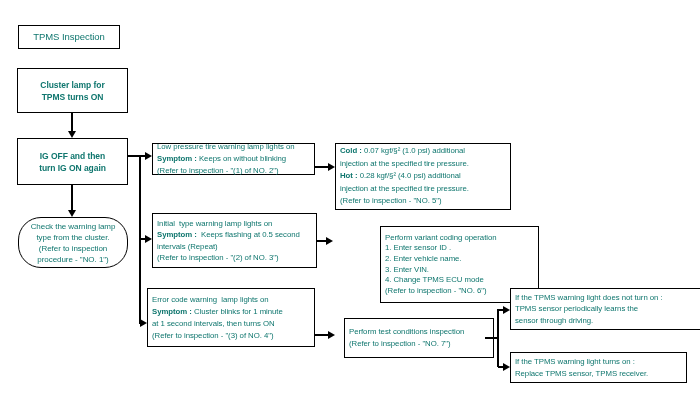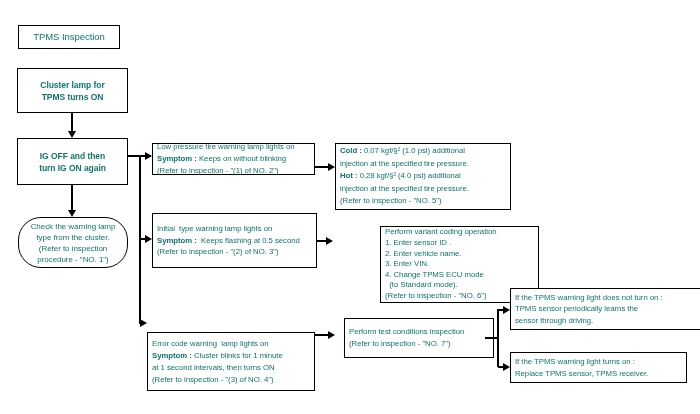--- a/index.html
+++ b/index.html
@@ -70,34 +70,34 @@
     <div class="ln"><b>Cold :</b><span> 0.07 kgf/§² (1.0 psi) additional</span></div>
     <div class="ln">injection at the specified tire pressure.</div>
     <div class="ln"><b>Hot :</b><span> 0.28 kgf/§² (4.0 psi) additional</span></div>
     <div class="ln">injection at the specified tire pressure.</div>
     <div class="ln">(Refer to inspection - "NO. 5")</div>
   </div>
 
   <div class="box vcenter pad lh115" style="left:152px;top:213px;width:165px;height:55px;">
     <div class="ln">Initial  type warning lamp lights on</div>
     <div class="ln"><b>Symptom :</b><span>  Keeps flashing at 0.5 second</span></div>
+    <div class="ln">intervals (Repeat)</div>
     <div class="ln">(Refer to inspection - "(2) of NO. 3")</div>
   </div>
 
   <div class="box vcenter pad lh106" style="left:333px;top:226px;width:159px;height:77px;margin-left:47px;">
     <div class="ln">Perform variant coding operation</div>
     <div class="ln">1. Enter sensor ID .</div>
     <div class="ln">2. Enter vehicle name.</div>
     <div class="ln">3. Enter VIN.</div>
     <div class="ln">4. Change TPMS ECU mode</div>
-    <div class="ln">  (to Standard mode).</div>
     <div class="ln">(Refer to inspection - "NO. 6")</div>
   </div>
 
-  <div class="box vcenter pad lh12" style="left:147px;top:288px;width:168px;height:59px;margin-top:44px;">
+  <div class="box vcenter pad lh12" style="left:147px;top:288px;width:168px;height:59px;">
     <div class="ln">Error code warning  lamp lights on</div>
     <div class="ln"><b>Symptom :</b><span> Cluster blinks for 1 minute</span></div>
     <div class="ln">at 1 second intervals, then turns ON</div>
     <div class="ln">(Refer to inspection - "(3) of NO. 4")</div>
   </div>
 
   <div class="box vcenter pad lh12" style="left:344px;top:318px;width:150px;height:40px;">
     <div class="ln">Perform test conditions inspection</div>
     <div class="ln">(Refer to inspection - "NO. 7")</div>
   </div>

